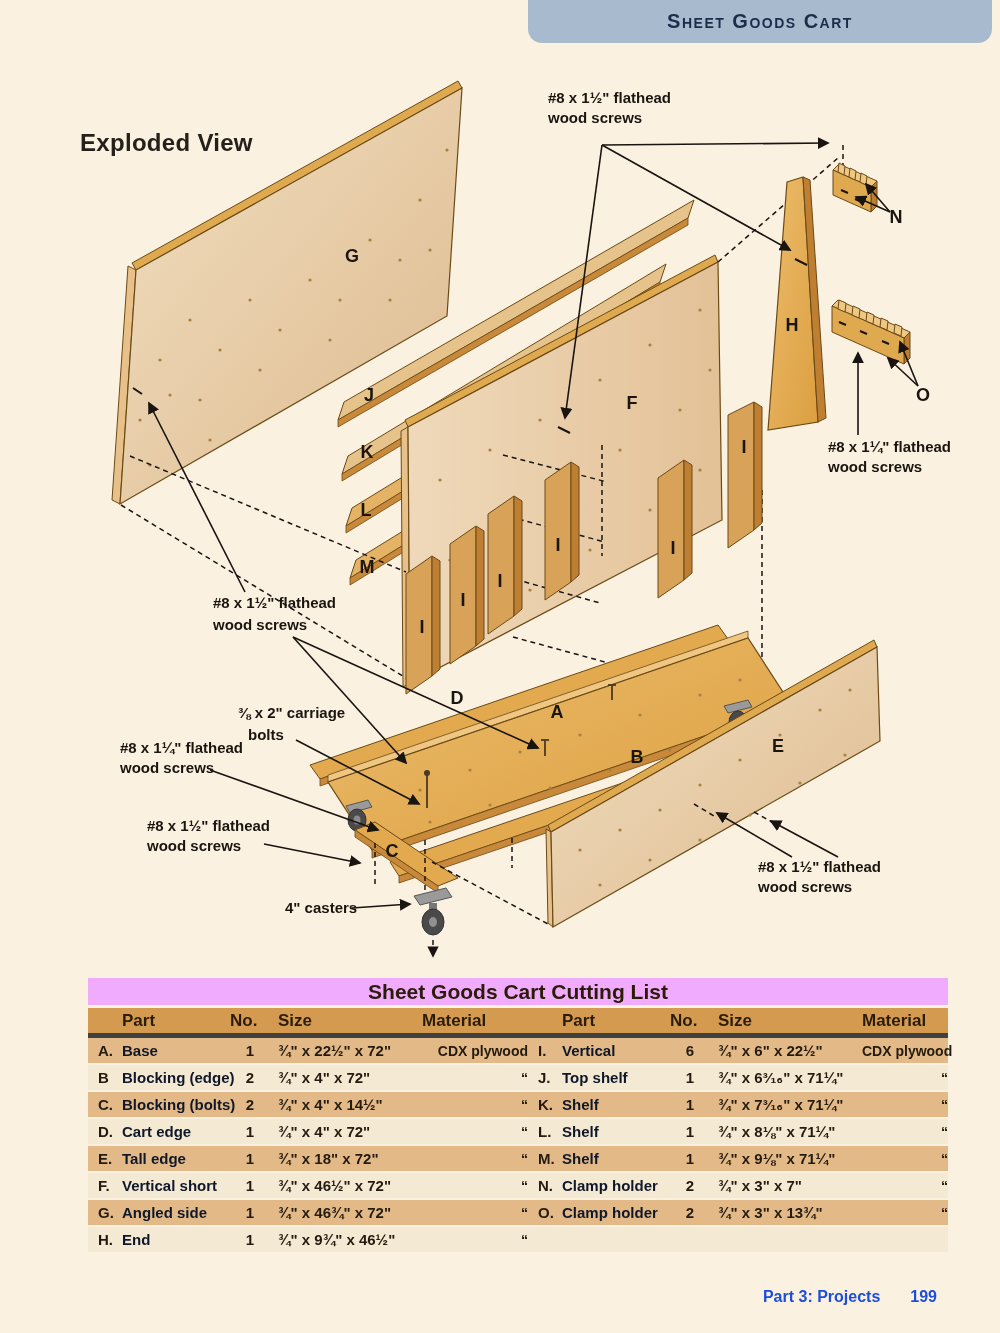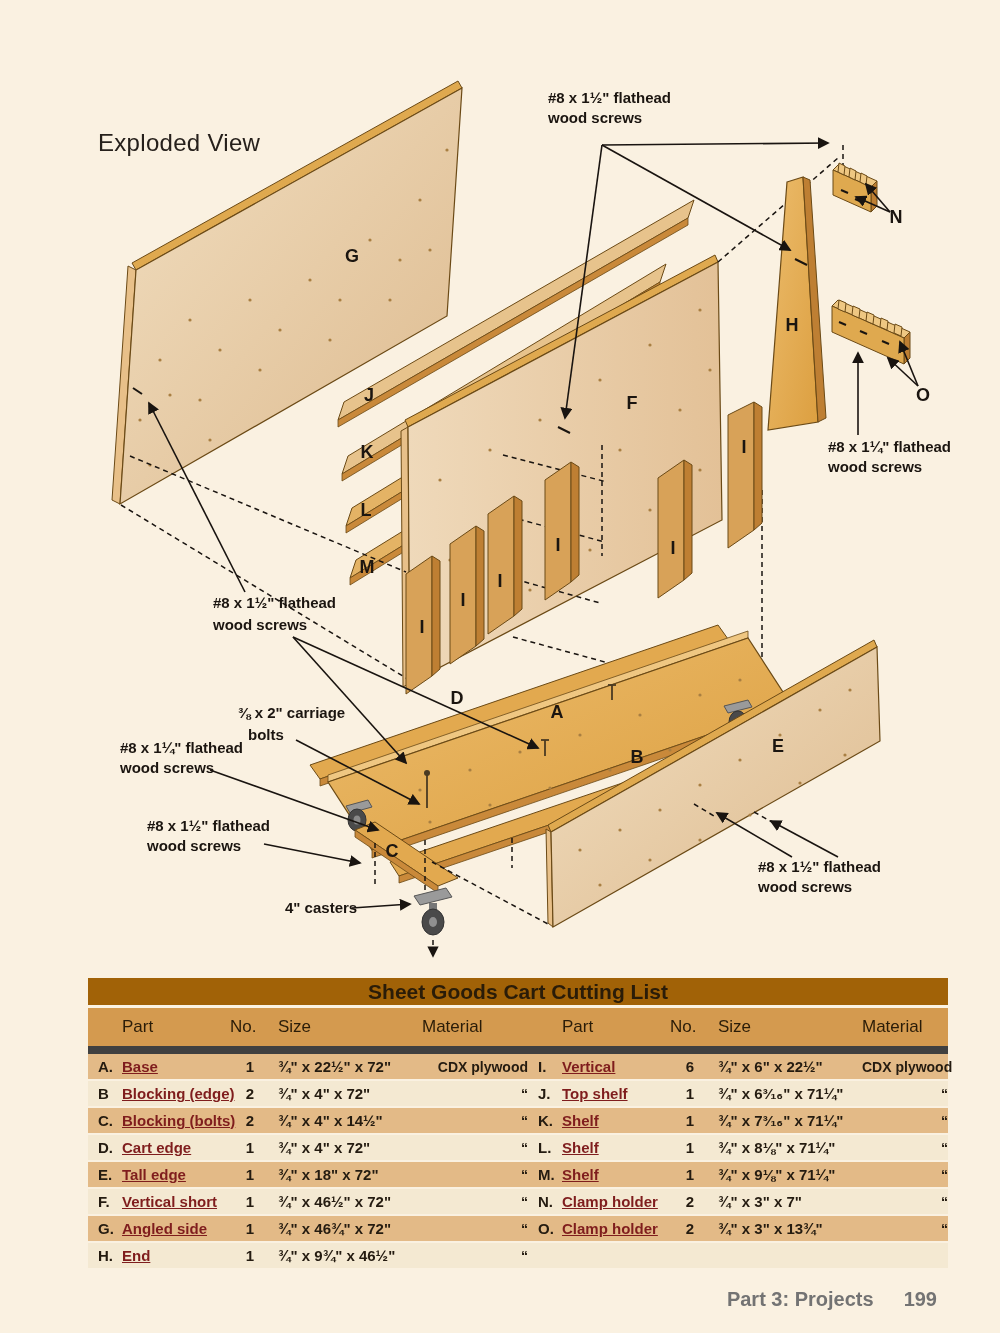--- a/index.html
+++ b/index.html
@@ -4,52 +4,55 @@
 <style>
   html,body{margin:0;padding:0;background:#e8e0d0;}
   *{box-sizing:border-box;}
   #page{position:relative;width:1000px;height:1333px;background:#FAF1E1;overflow:hidden;
         font-family:"Liberation Sans", sans-serif;color:#241b10;}
   
   #tab{position:absolute;left:528px;top:0;width:464px;height:43px;background:#A8BACE;
        border-radius:0 0 14px 14px;display:flex;align-items:center;justify-content:center;}
   #tab .t{font-variant:small-caps;font-weight:bold;font-size:20px;letter-spacing:1.5px;color:#1e2b49;}
   
-  #ev-title{position:absolute;left:98px;top:129px;font-size:24px;font-weight:normal;color:#26201b;letter-spacing:.3px;}
+  #ev-title{position:absolute;left:80px;top:129px;font-size:24px;font-weight:bold;color:#26201b;letter-spacing:.3px;}
   
   #diagram{position:absolute;left:0;top:48px;width:1000px;height:925px;}
   svg text{font-family:"Liberation Sans", sans-serif;}
   .callout{font-size:15px;font-weight:bold;fill:#1b1510;}
   .plabel{font-size:18px;font-weight:bold;fill:#1b1510;}
   
   #table{position:absolute;left:88px;top:978px;width:860px;}
-  #tbl-title{height:30px;background:#a16207;display:flex;align-items:center;justify-content:center;
+  #tbl-title{height:30px;background:#f0abfc;display:flex;align-items:center;justify-content:center;
              font-size:21px;font-weight:bold;color:#2a1c08;border-bottom:3px solid #FBF3E3;}
   .grid-row{display:grid;grid-template-columns:26px 116px 40px 152px 106px 26px 116px 40px 152px 86px;align-items:center;}
-  #tbl-head{height:46px;background:#D49A4F;border-bottom:8px solid #404040;font-size:17px;font-weight:normal;color:#2a1c08;}
+  #tbl-head{height:30px;background:#D49A4F;border-bottom:5px solid #404040;font-size:17px;font-weight:bold;color:#2a1c08;}
   .row{height:25px;margin-bottom:2px;font-size:15px;}
   .row.dark{background:#E3BA87;}
   .row.light{background:#F4E9D2;}
   .cell{padding-left:8px;white-space:nowrap;overflow:visible;}
   .c-letter{font-weight:bold;padding-left:10px;}
-  .c-name{font-weight:bold;color:#7f1d1d;text-decoration:underline;}
+  .c-name{font-weight:bold;color:#0f172a;}
   .c-no{text-align:center;padding-left:0;font-weight:bold;}
   .c-size{font-weight:bold;}
   .c-mat{text-align:right;padding-left:0;font-weight:bold;font-size:14px;}
   .h-c{padding-left:8px;}
   .h-no,.h-mat{text-align:left;padding-left:0;}
   
-  #footer{position:absolute;top:1288px;right:63px;font-size:20px;font-weight:bold;color:#737373;}
+  #footer{position:absolute;top:1288px;right:63px;font-size:16px;font-weight:bold;color:#1d4ed8;}
   #footer .sec{margin-right:30px;}
 </style>
 </head>
 <body>
 
 <div id="page">
 
+  <div id="tab">
+    <span class="t">Sheet Goods Cart</span>
+  </div>
 
   <div id="ev-title">Exploded View</div>
 
   <svg id="diagram" viewBox="0 48 1000 925">
     <defs>
       <linearGradient id="gPly" x1="0" y1="0" x2="1" y2="1">
         <stop offset="0" stop-color="#F1DEC0"></stop>
           <stop offset="1" stop-color="#DDBA8E"></stop>
       </linearGradient>
       <linearGradient id="gPly2" x1="0" y1="0" x2="1" y2="0">

